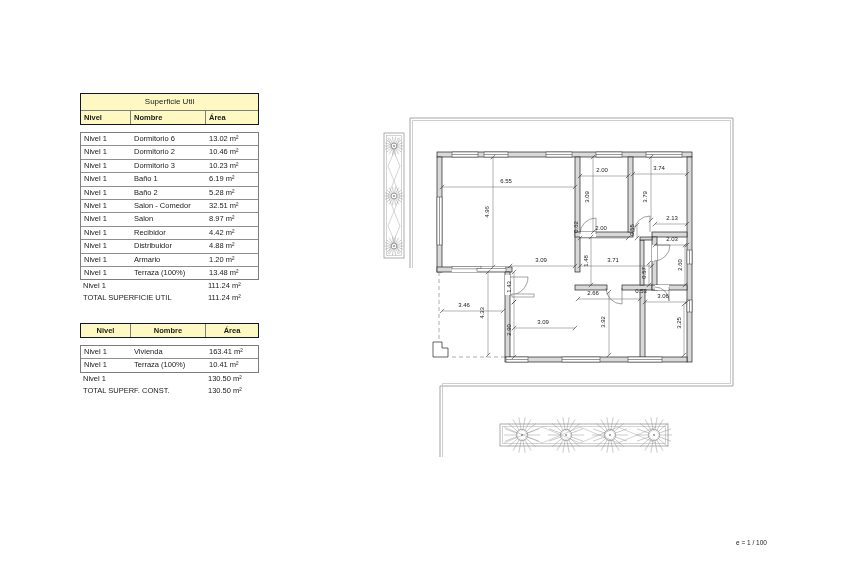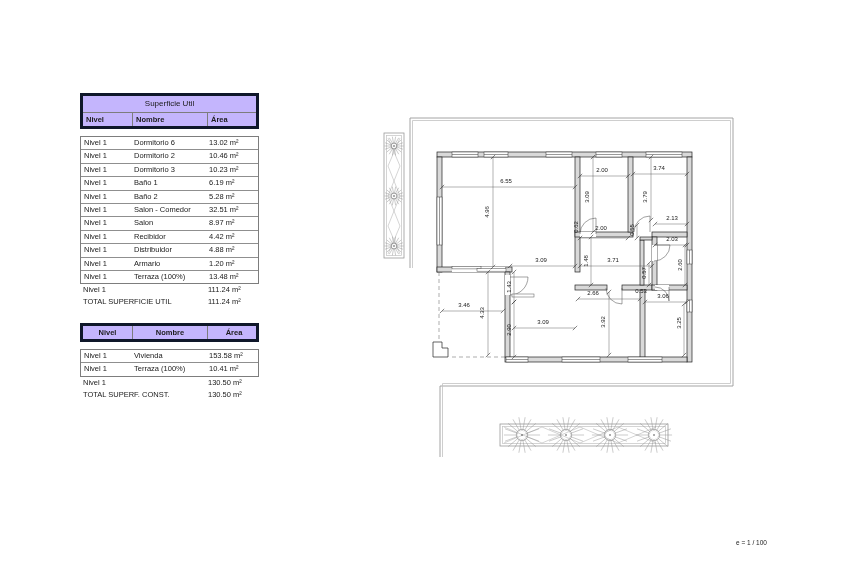--- a/index.html
+++ b/index.html
@@ -3,21 +3,21 @@
 <meta charset="utf-8">
 <style>
   html,body{margin:0;padding:0;background:#e8e8e8;}
   .sheet{
     position:relative;width:850px;height:572px;background:#ffffff;
     outline:1px solid #c4c4c4;overflow:hidden;
     font-family:"Liberation Sans", sans-serif;color:#111;
   }
   
   .tbl{position:absolute;font-size:7.5px;line-height:12px;color:#1a1a1a;}
-  .t-headbox{border:3px solid #0f172a;background:#c4b5fd;}
+  .t-headbox{border:1px solid #0f172a;background:#fef9c3;}
   .t-title{height:16px;line-height:16px;text-align:center;font-size:8px;border-bottom:1px solid #7d7d7d;}
   .t-head{display:grid;grid-template-columns:50px 75px 52px;height:13px;line-height:13px;font-weight:bold;}
   .t-head .t-cell:not(:last-child){border-right:1px solid #7d7d7d;}
   .t-body{border:1px solid #7d7d7d;margin-top:7px;}
   .t-row{display:grid;grid-template-columns:50px 75px 52px;height:12.4px;line-height:12.4px;border-bottom:1px solid #8f8f8f;}
   .t-body .t-row:last-child{border-bottom:none;}
   .t-cell{padding-left:3px;white-space:nowrap;overflow:hidden;}
   .t-plain{display:grid;grid-template-columns:50px 75px 52px;height:12px;line-height:12px;}
   .t-total{display:grid;grid-template-columns:125px 52px;height:12px;line-height:12px;}
   .centered .t-head .t-cell{text-align:center;padding-left:0;}
@@ -112,21 +112,21 @@
       <div class="t-head">
         <div class="t-cell">Nivel</div>
         <div class="t-cell">Nombre</div>
         <div class="t-cell">Área</div>
       </div>
     </div>
     <div class="t-body">
         <div class="t-row">
           <div class="t-cell">Nivel 1</div>
           <div class="t-cell">Vivienda</div>
-          <div class="t-cell">153.58 m²</div>
+          <div class="t-cell">163.41 m²</div>
         </div>
         <div class="t-row">
           <div class="t-cell">Nivel 1</div>
           <div class="t-cell">Terraza (100%)</div>
           <div class="t-cell">10.41 m²</div>
         </div>
       </div>
     <div class="t-plain">
       <div class="t-cell">Nivel 1</div>
       <div class="t-cell"></div>

